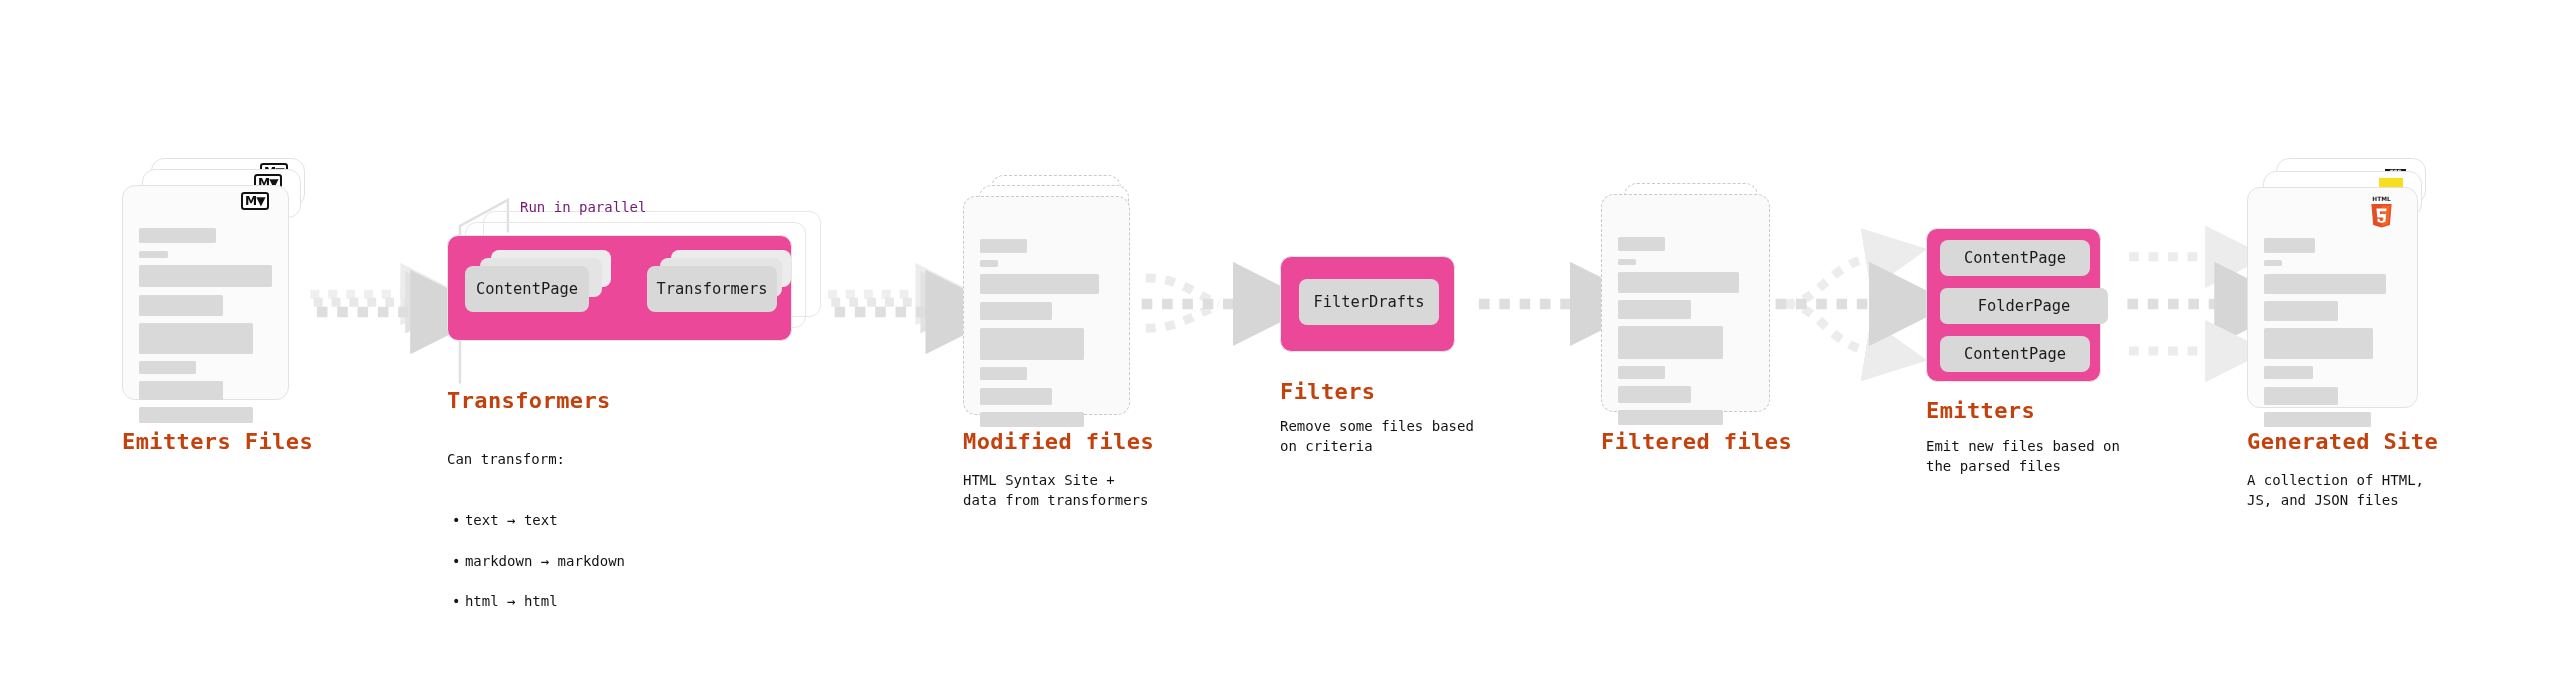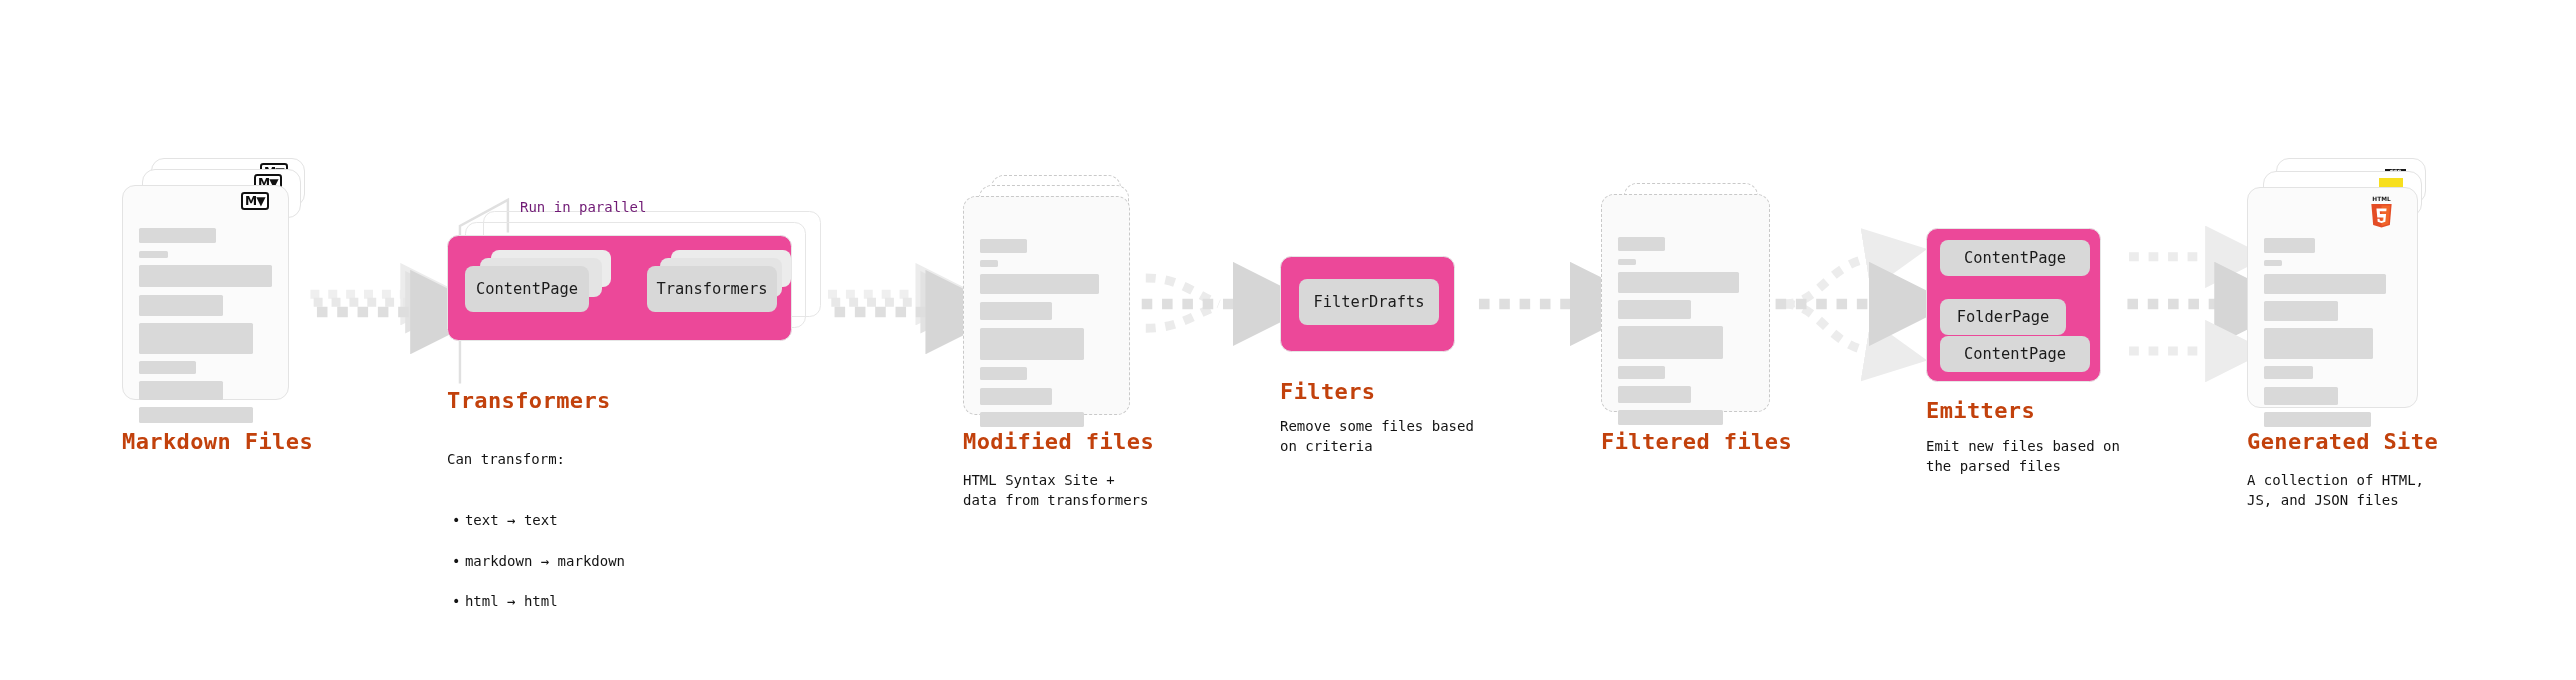--- a/index.html
+++ b/index.html
@@ -238,21 +238,21 @@
           <div class="bar" style="width:63%; height:21px;"></div>
           <div class="bar" style="width:86%; height:31px;"></div>
           <div class="bar" style="width:43%; height:13px;"></div>
           <div class="bar" style="width:63%; height:18.7px;"></div>
           <div class="bar" style="width:86%; height:15.4px;"></div>
         </div>
       </div>
       <div class="badge badge-md" style="left:119px; top:34px;">M▼</div>
     </div>
   </div>
-  <div class="caption-title" style="left:122px; top:429px;">Markdown Files</div>
+  <div class="caption-title" style="left:122px; top:429px;">Emitters Files</div>
 
   <div class="node" style="left:447px; top:211px;">
     <div style="position:relative; width:382px; height:146px;">
 
       <div class="group-box ghost" style="left:36px; top:0px; width:338px; height:106px;"></div>
       <div class="group-box ghost" style="left:18px; top:11.4px; width:341px; height:106px;"></div>
       <div class="group-box" style="left:0px; top:24.4px; width:345px; height:106px;"></div>
 
       <div class="pill faded2" style="left:44px; top:39px; width:120px; height:37px;">&nbsp;</div>
       <div class="pill faded1" style="left:32.5px; top:47px; width:122px; height:39px;">&nbsp;</div>
@@ -322,21 +322,21 @@
           <div class="bar" style="width:78%; height:14.6px;"></div>
         </div>
       </div>
     </div>
   </div>
   <div class="caption-title" style="left:1601px; top:429px;">Filtered files</div>
 
   <div class="node" style="left:1926px; top:228px;">
     <div class="group-box" style="left:0; top:0; width:175px; height:154px; position:relative;">
       <div class="pill" style="left:13px; top:11.4px; width:150px; height:36px;">ContentPage</div>
-      <div class="pill" style="left:13px; top:70px; width:126px; height:36px;">FolderPage</div>
+      <div class="pill" style="left:13px; top:59px; width:168px; height:36px;border-radius:7px;">FolderPage</div>
       <div class="pill" style="left:13px; top:107px; width:150px; height:36px;">ContentPage</div>
     </div>
   </div>
   <div class="caption-title" style="left:1926px; top:398px;">Emitters</div>
   <div class="caption-sub" style="left:1926px; top:436px;">Emit new files based on
 the parsed files</div>
 
   <div class="node" style="left:2247px; top:158px;">
     <div class="doc-stack" style="width:203px; height:244px;">
 

